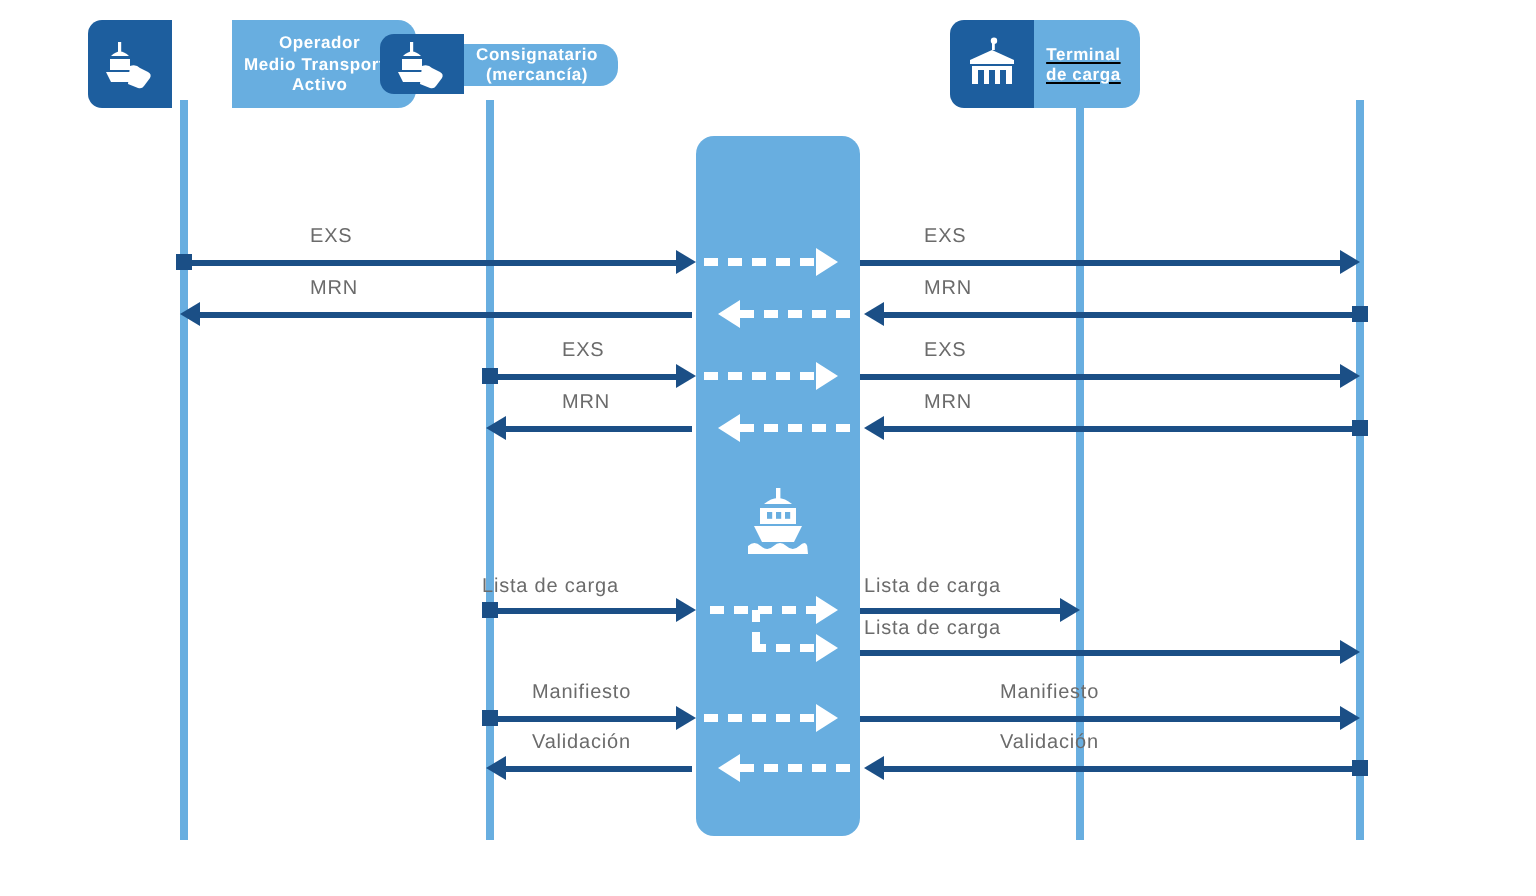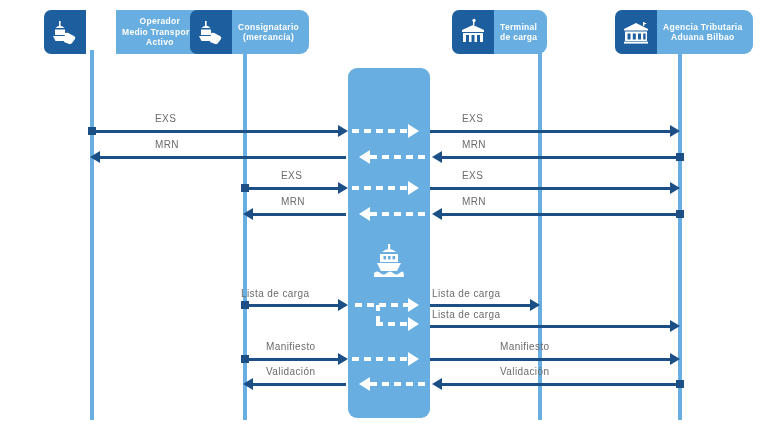--- a/index.html
+++ b/index.html
@@ -107,73 +107,54 @@
         <path d="M15 16 q3 -1 5 1 l4 2 q2 1 1 3 l-3 4 q-1 1.6 -3 1 l-5 -2 Z" fill="#ffffff"></path>
       </svg>
     </div>
     <div class="plate">
       <span>Operador
 Medio Transporte
 Activo</span>
     </div>
   </div>
 
-  <div class="actor" style="left:190px;top:10px;">
+  <div class="actor" style="left:190px;top:10px;align-items:center;">
     <div class="badge">
       <svg width="30" height="30" viewBox="0 0 30 30">
         <rect x="9" y="4" width="1.6" height="5" fill="#ffffff"></rect>
         <path d="M5.5 11 Q10 6.5 14.5 11 Z" fill="#ffffff"></path>
         <path d="M5 12.5 L15 12.5 L15 18 L5 18 Z" fill="#ffffff"></path>
         <path d="M3 19 L17 19 L14.5 24 L5.5 24 Z" fill="#ffffff"></path>
         <path d="M15 16 q3 -1 5 1 l4 2 q2 1 1 3 l-3 4 q-1 1.6 -3 1 l-5 -2 Z" fill="#ffffff"></path>
       </svg>
     </div>
     <div class="plate">
       <span>Consignatario
 (mercancía)</span>
     </div>
   </div>
 
-  <div class="actor" style="left:452px;top:10px;">
+  <div class="actor" style="left:475px;top:10px;text-decoration:underline;">
     <div class="badge">
       <svg width="30" height="30" viewBox="0 0 30 30">
         <rect x="15" y="4" width="1.4" height="4" fill="#ffffff"></rect>
         <circle cx="16" cy="3.4" r="1.6" fill="#ffffff"></circle>
         <path d="M4 13 L15 8 L26 13 L26 15 L4 15 Z" fill="#ffffff"></path>
         <rect x="5" y="16" width="20" height="9" fill="#ffffff"></rect>
         <rect x="8" y="18" width="3" height="7" fill="#1d5e9e"></rect>
         <rect x="13.5" y="18" width="3" height="7" fill="#1d5e9e"></rect>
         <rect x="19" y="18" width="3" height="7" fill="#1d5e9e"></rect>
       </svg>
     </div>
     <div class="plate">
       <span>Terminal
 de carga</span>
     </div>
   </div>
 
-  <div class="actor" style="left:615px;top:10px;">
-    <div class="badge">
-      <svg width="30" height="30" viewBox="0 0 30 30">
-        <rect x="22" y="5" width="1.2" height="4" fill="#ffffff"></rect>
-        <path d="M22.6 5.4 L26 6.6 L22.6 7.8 Z" fill="#ffffff"></path>
-        <path d="M3 12 L15 6 L27 12 L27 13.6 L3 13.6 Z" fill="#ffffff"></path>
-        <rect x="4" y="14.5" width="22" height="9.5" fill="#ffffff"></rect>
-        <rect x="6.5" y="16.5" width="3" height="6" fill="#1d5e9e"></rect>
-        <rect x="11.8" y="16.5" width="3" height="6" fill="#1d5e9e"></rect>
-        <rect x="17" y="16.5" width="3" height="6" fill="#1d5e9e"></rect>
-        <rect x="22.2" y="16.5" width="2.4" height="6" fill="#1d5e9e"></rect>
-        <rect x="3" y="24.6" width="24" height="2" fill="#ffffff"></rect>
-      </svg>
-    </div>
-    <div class="plate">
-      <span>Agencia Tributaria
-Aduana Bilbao</span>
-    </div>
-  </div>
 
   <div class="dot" style="left:88px;top:127px;"></div>
   <div class="seg" style="left:92px;top:129.5px;width:246px;"></div>
   <div class="head r" style="left:338px;top:125px;"></div>
   <div class="dseg" style="left:352px;top:129px;width:56px;"></div>
   <div class="dhead r" style="left:408px;top:124px;"></div>
   <div class="seg" style="left:430px;top:129.5px;width:240px;"></div>
   <div class="head r" style="left:670px;top:125px;"></div>
   <div class="mlabel" style="left:155px;top:113px;">EXS</div>
   <div class="mlabel" style="left:462px;top:113px;">EXS</div>

